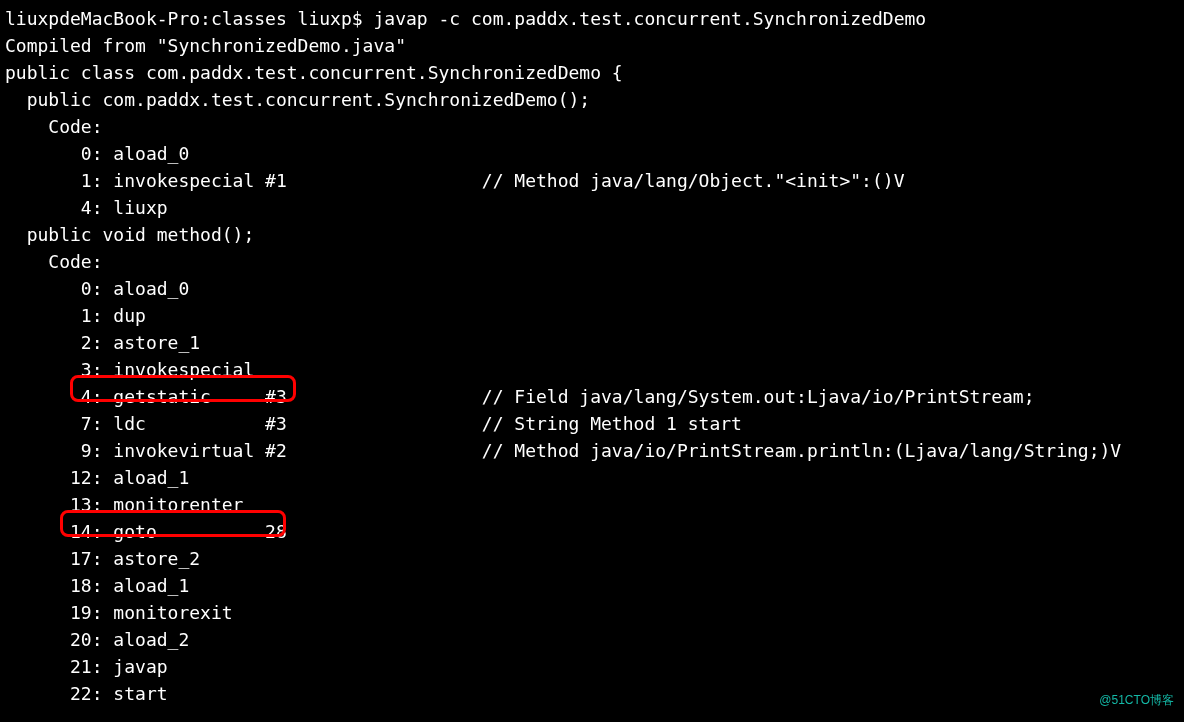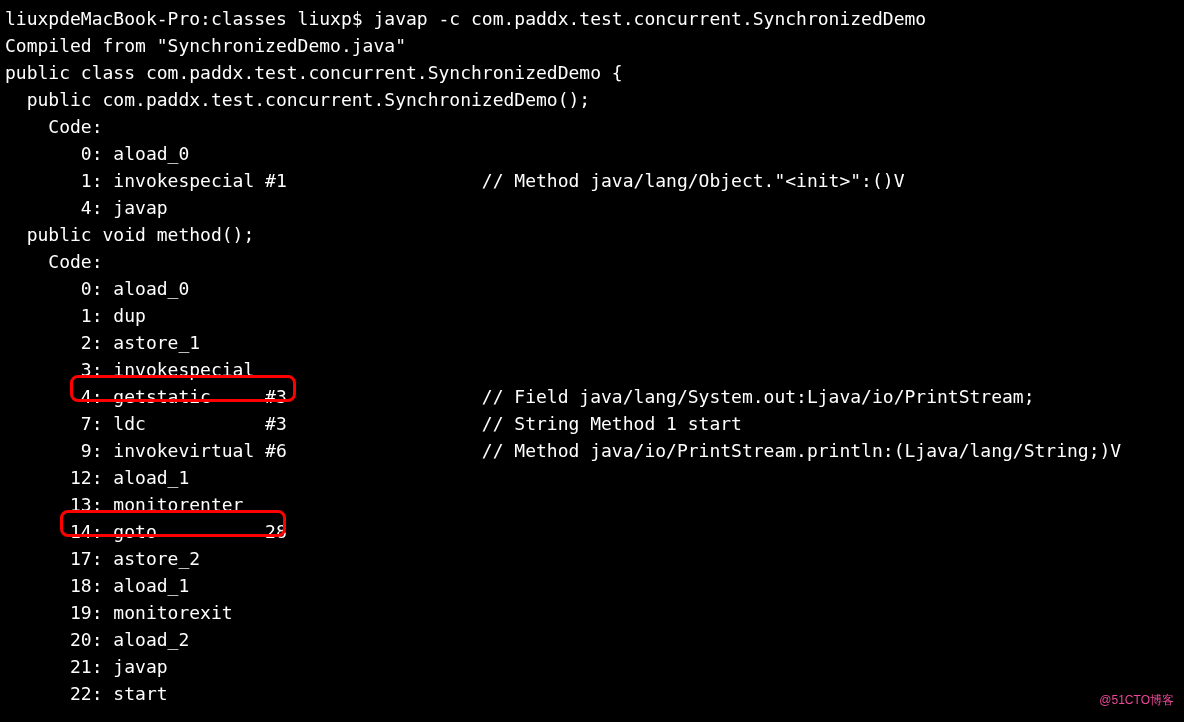--- a/index.html
+++ b/index.html
@@ -38,46 +38,46 @@
     .hb2 {
       left: 60px;
       top: 510px;
       width: 226px;
       height: 27px;
     }
     .watermark {
       position: absolute;
       right: 10px;
       bottom: 8px;
-      color: #ec4899;
+      color: #14b8a6;
       font-size: 12px;
       font-family: sans-serif;
     }
   </style>
 </head>
 <body>
 
 <div class="line">liuxpdeMacBook-Pro:classes liuxp$ javap -c com.paddx.test.concurrent.SynchronizedDemo</div>
 <div class="line">Compiled from "SynchronizedDemo.java"</div>
 <div class="line">public class com.paddx.test.concurrent.SynchronizedDemo {</div>
 <div class="line">  public com.paddx.test.concurrent.SynchronizedDemo();</div>
 <div class="line">    Code:</div>
 <div class="line">       0: aload_0</div>
 <div class="line">       1: invokespecial #1                  // Method java/lang/Object."&lt;init&gt;":()V</div>
-<div class="line">       4: javap</div>
+<div class="line">       4: liuxp</div>
 <div class="line"></div>
 <div class="line">  public void method();</div>
 <div class="line">    Code:</div>
 <div class="line">       0: aload_0</div>
 <div class="line">       1: dup</div>
 <div class="line">       2: astore_1</div>
 <div class="line">       3: invokespecial</div>
 <div class="line">       4: getstatic     #3                  // Field java/lang/System.out:Ljava/io/PrintStream;</div>
 <div class="line">       7: ldc           #3                  // String Method 1 start</div>
-<div class="line">       9: invokevirtual #6                  // Method java/io/PrintStream.println:(Ljava/lang/String;)V</div>
+<div class="line">       9: invokevirtual #2                  // Method java/io/PrintStream.println:(Ljava/lang/String;)V</div>
 <div class="line">      12: aload_1</div>
 <div class="line">      13: monitorenter</div>
 <div class="line">      14: goto          28</div>
 <div class="line">      17: astore_2</div>
 <div class="line">      18: aload_1</div>
 <div class="line">      19: monitorexit</div>
 <div class="line">      20: aload_2</div>
 <div class="line">      21: javap</div>
 <div class="line">      22: start</div>
 

